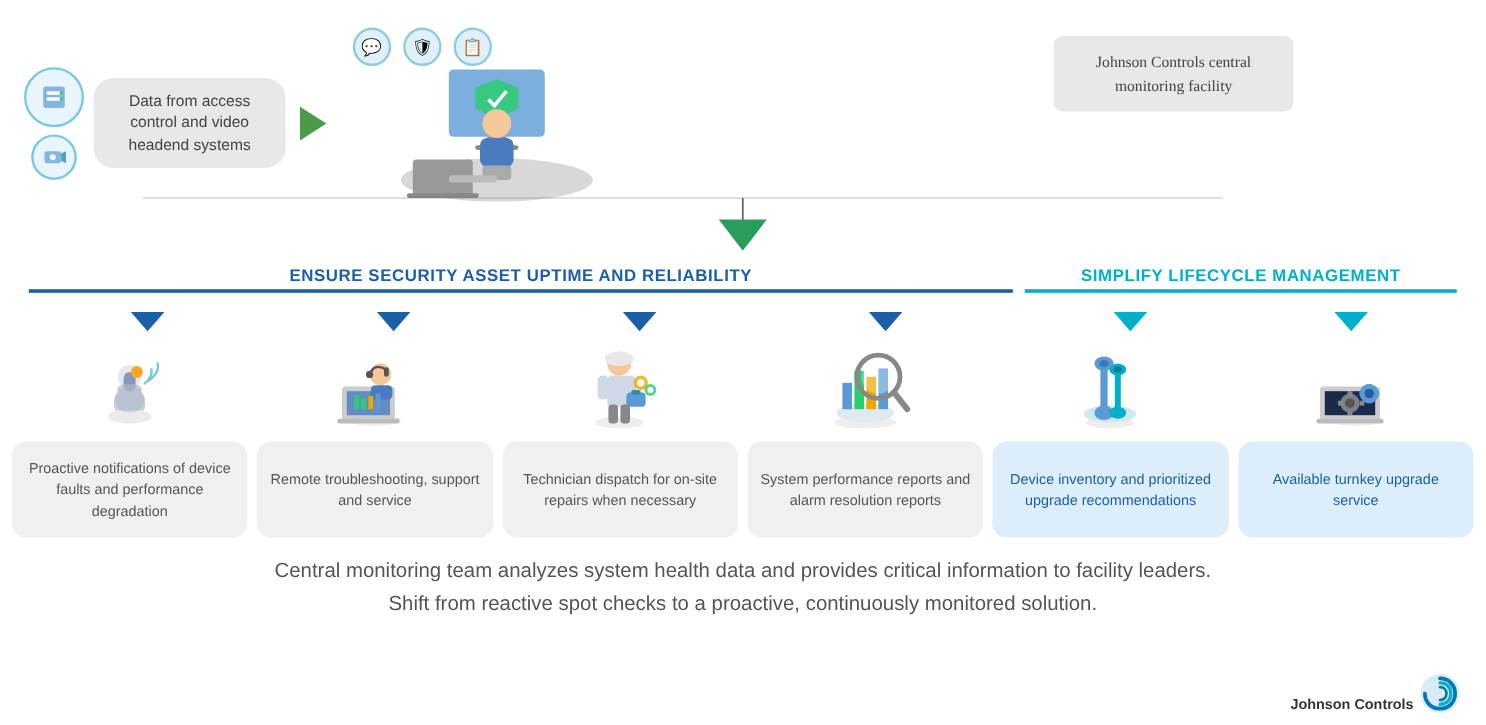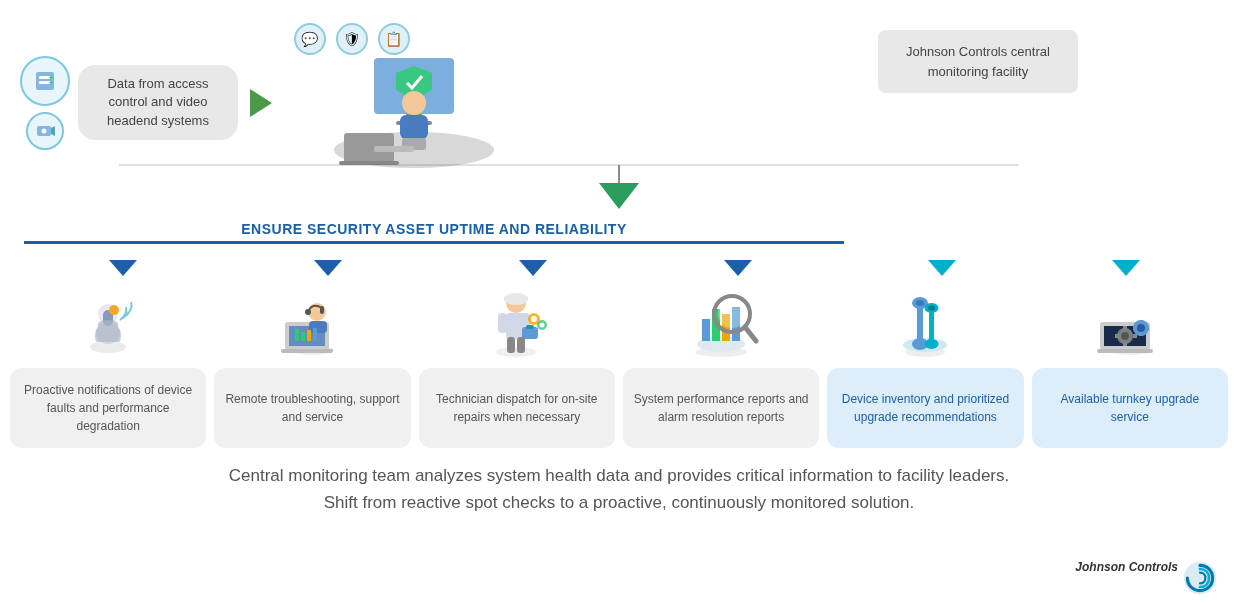--- a/index.html
+++ b/index.html
@@ -45,20 +45,21 @@
       top: 30px;
       right: 160px;
       background: #e8e8e8;
       border-radius: 8px;
       padding: 12px 18px;
       font-size: 13px;
       color: #444;
       text-align: center;
       width: 200px;
       line-height: 1.5;
+      font-family: Liberation Serif, serif;
     }
 
     
     .main-content {
       position: absolute;
       top: 215px;
       left: 0;
       right: 0;
       bottom: 0;
     }
@@ -185,23 +186,22 @@
       line-height: 1.6;
       padding: 6px 40px;
     }
 
     
     .jc-logo {
       position: absolute;
       bottom: 8px;
       right: 20px;
       display: flex;
-      align-items: flex-start;
+      align-items: flex-end;
       gap: 4px;
-      font-style: italic;
     }
 
     .jc-logo-text {
       font-size: 12px;
       color: #333;
       font-weight: bold;
       text-align: right;
       line-height: 1.3;
     }
 
@@ -336,20 +336,23 @@
 <div style="position:absolute; top:183px; left:50%; transform:translateX(-50%);">
   <div class="arrow-down"></div>
 </div>
 
 <div class="main-content">
 
   <div class="section-titles" style="margin-top:6px;">
     <div class="section-title-left">
       <span>ENSURE SECURITY ASSET UPTIME AND RELIABILITY</span>
     </div>
+    <div class="section-title-right">
+      <span>SIMPLIFY LIFECYCLE MANAGEMENT</span>
+    </div>
   </div>
 
   <div class="triangles-row">
     <div class="left-triangles">
       <div class="tri-down-blue"></div>
       <div class="tri-down-blue"></div>
       <div class="tri-down-blue"></div>
       <div class="tri-down-blue"></div>
     </div>
     <div class="right-triangles">

